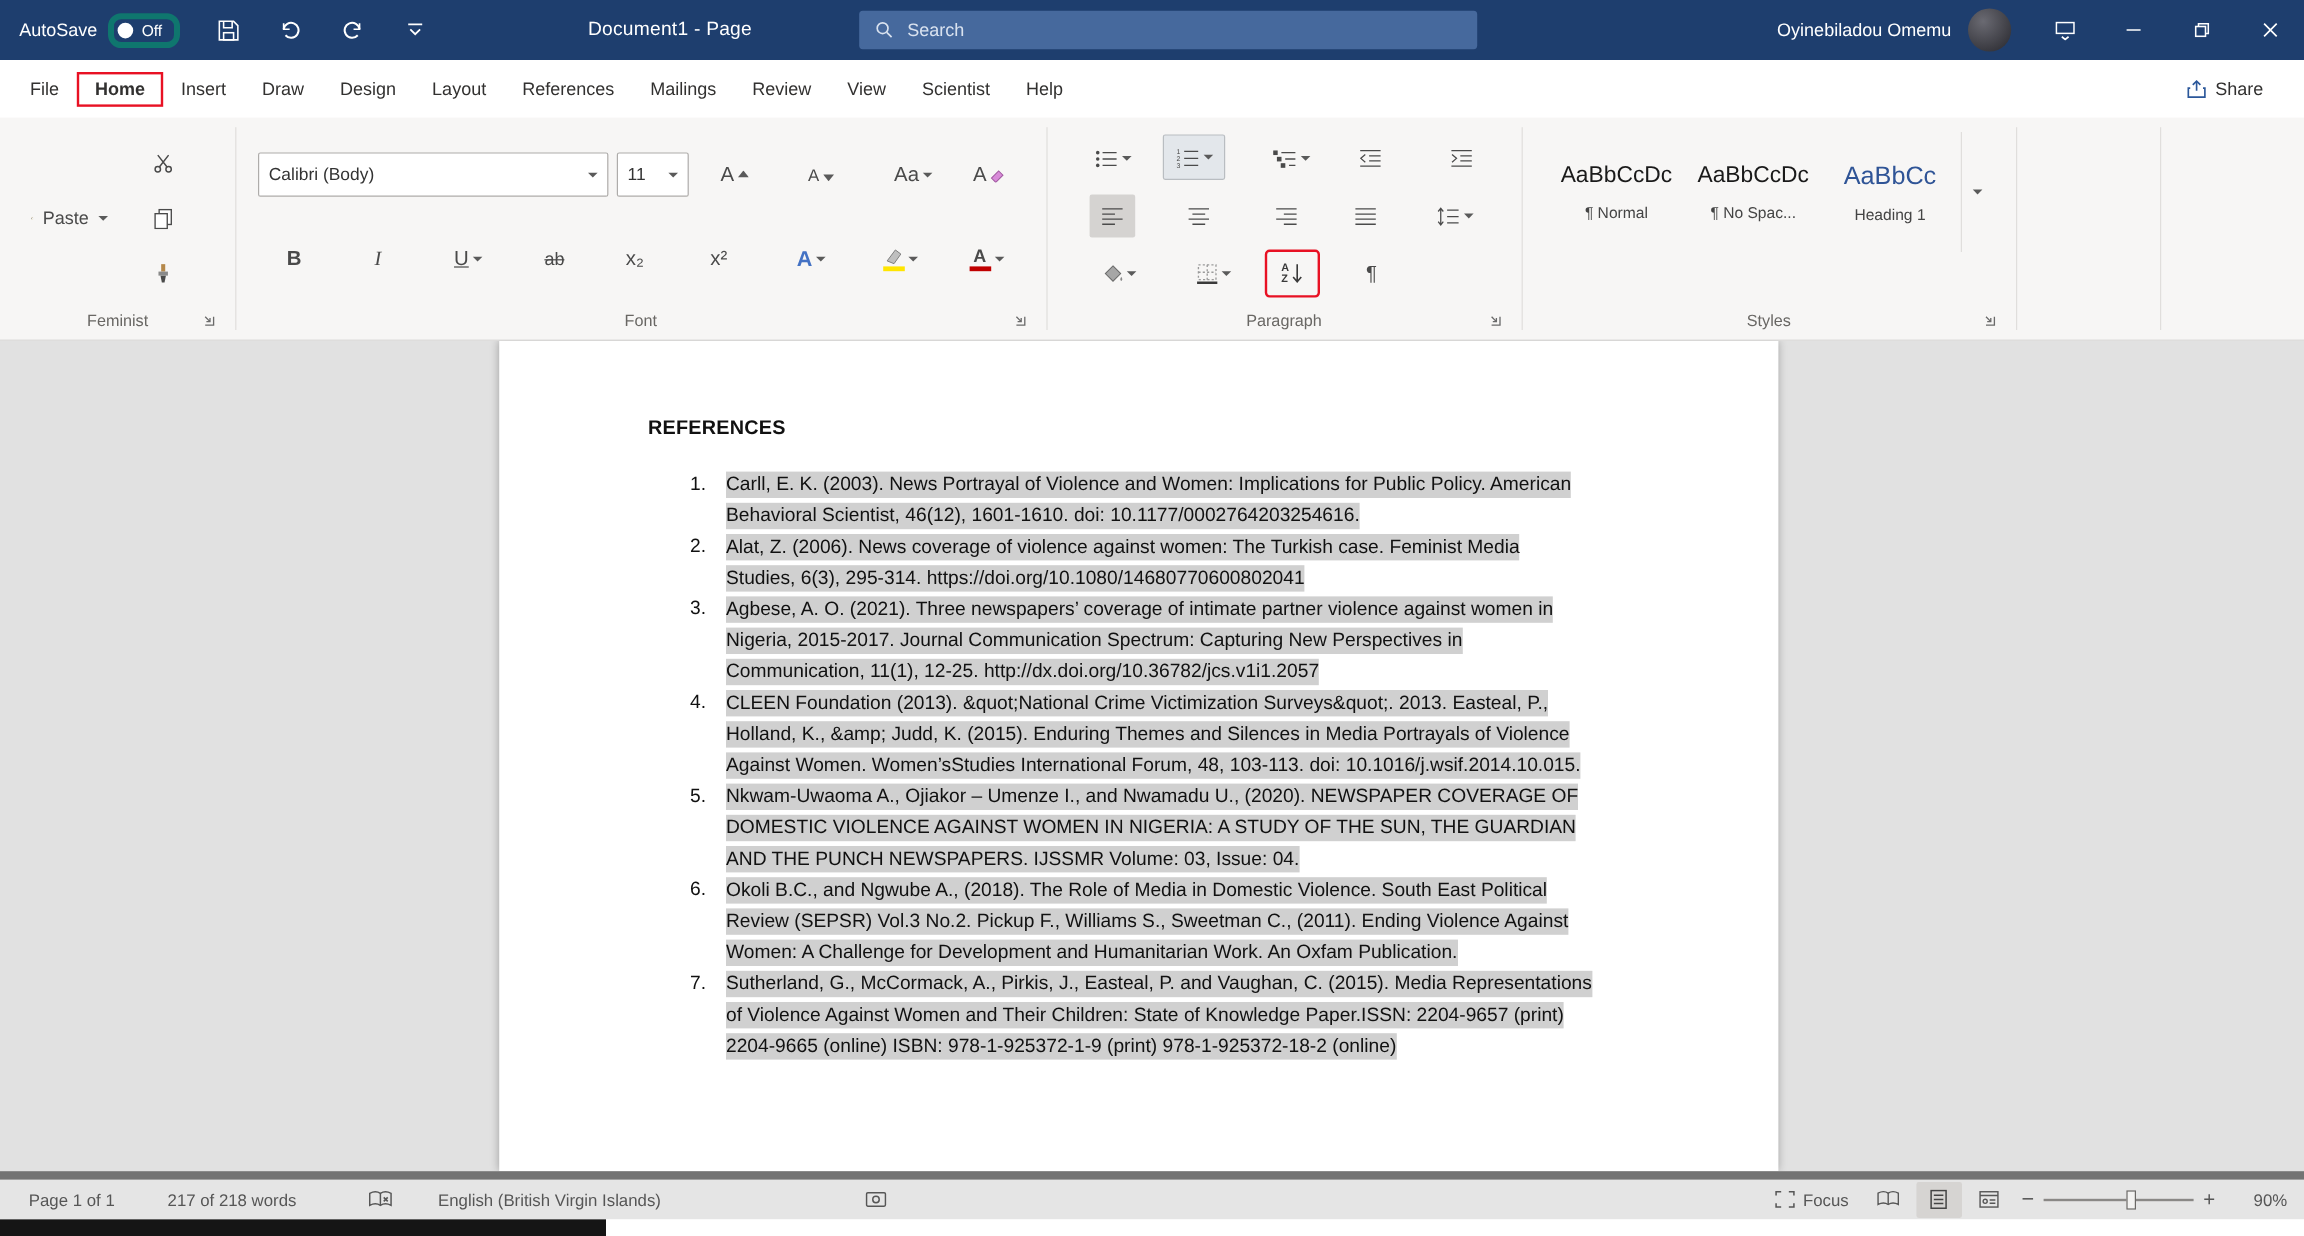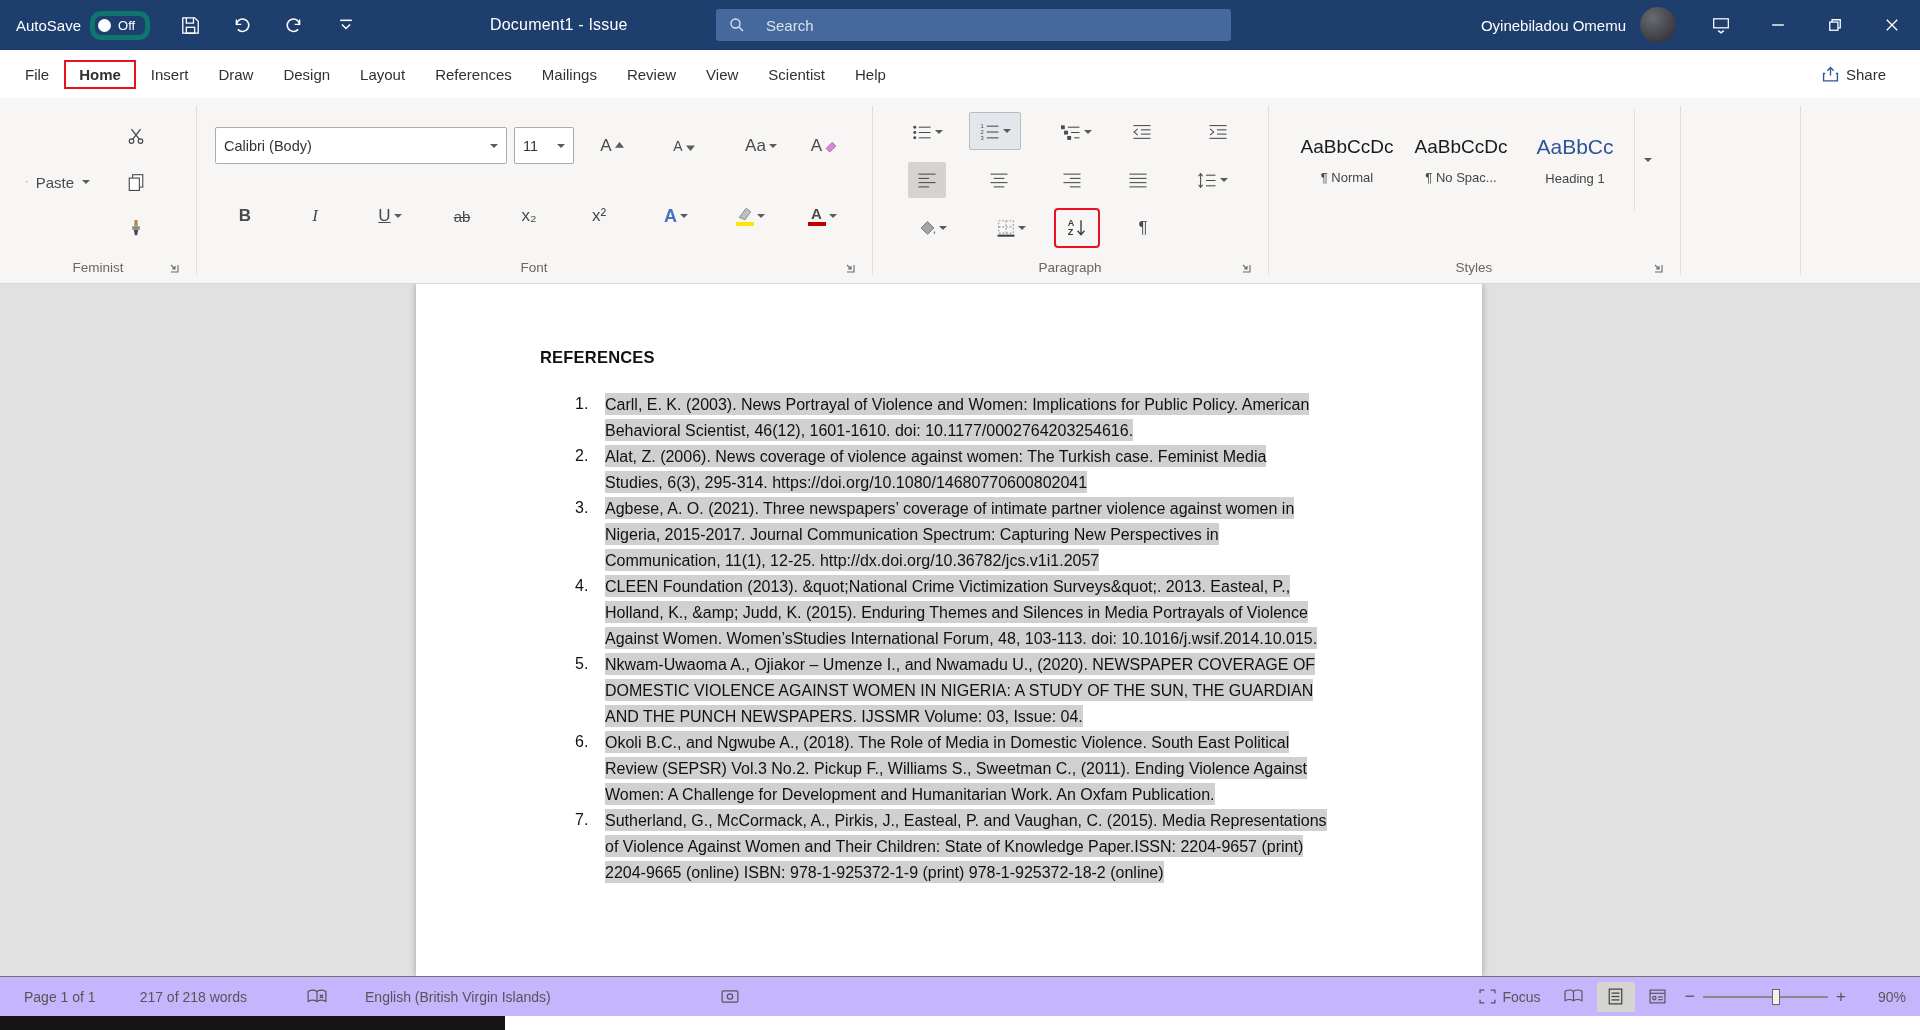--- a/index.html
+++ b/index.html
@@ -7,21 +7,21 @@
   .app { position:relative; width:1920px; height:1030px; }
 
   
   .titlebar { position:relative; height:50px; background:#1e3e6e; color:#fff; display:flex; align-items:center; font-size:15px; }
   .autosave { display:flex; align-items:center; gap:9px; padding:0 14px 0 16px; }
   .toggle-pill { display:flex; align-items:center; gap:7px; border:5px solid #0f766e; border-radius:11px; padding:2px 10px 2px 3px; font-size:13px; }
   .toggle-knob { width:13px; height:13px; border-radius:50%; background:#fff; }
   .qat { display:flex; align-items:center; }
   .qat-btn { width:52px; height:50px; display:flex; align-items:center; justify-content:center; }
   .doc-title { position:absolute; left:490px; top:0; height:50px; display:flex; align-items:center; font-size:16px; letter-spacing:.2px; }
-  .search-pill { position:absolute; left:716px; top:9px; width:515px; height:32px; background:#46699d; border-radius:3px; display:flex; align-items:center; gap:21px; padding:0 13px; color:#d9e2ef; font-size:15px; }
+  .search-pill { position:absolute; left:716px; top:9px; width:515px; height:32px; background:#46699d; border-radius:3px; display:flex; align-items:center; gap:11px; padding:0 13px; color:#d9e2ef; font-size:15px; }
   .tb-right { margin-left:auto; display:flex; align-items:center; height:50px; }
   .user-name { font-size:15px; margin-right:14px; }
   .avatar { width:36px; height:36px; border-radius:50%; background:radial-gradient(circle at 35% 30%, #6a6a72, #26262c); margin-right:16px; }
   .win-btn { width:57px; height:50px; display:flex; align-items:center; justify-content:center; }
 
   
   .tabs-row { position:relative; height:48px; background:#fff; display:flex; align-items:center; padding-left:10px; }
   .tab { padding:6px 15px; font-size:15px; color:#323130; }
   .tab--boxed { border:2px solid #e81123; padding:4px 13px; font-weight:bold; }
   .share-btn { position:absolute; right:34px; top:0; height:48px; display:flex; align-items:center; gap:7px; font-size:15px; color:#323130; }
@@ -71,21 +71,21 @@
   .page { position:absolute; left:416px; top:0; width:1066px; height:692px; background:#fff; box-shadow:0 0 7px rgba(0,0,0,.3); }
   .page-content { padding:64px 150px 0 124px; font-size:16px; color:#111; }
   .doc-heading { font-weight:bold; font-size:16.5px; margin-bottom:24px; letter-spacing:.2px; }
   .ref-list { margin-left:35px; }
   .ref-item { display:flex; line-height:26px; }
   .ref-num { width:30px; flex-shrink:0; }
   .ref-text { width:722px; }
   .ref-text span { background:#d0d0d0; padding:2.5px 0; -webkit-box-decoration-break:clone; box-decoration-break:clone; }
 
   
-  .statusbar { position:relative; height:40px; background:#c4b5fd; border-top:1px solid #737373; display:flex; align-items:center; font-size:14px; color:#565656; padding:0 14px; }
+  .statusbar { position:relative; height:40px; background:#e5e5e5; border-top:7px solid #737373; display:flex; align-items:center; font-size:14px; color:#565656; padding:0 14px; }
   .sb-item { display:flex; align-items:center; gap:6px; padding:0 10px; }
   .sb-right { margin-left:auto; display:flex; align-items:center; gap:4px; }
   .view-btn { width:38px; height:30px; display:flex; align-items:center; justify-content:center; border-radius:2px; }
   .view-btn--sel { background:#d6d4d2; }
   .zoom-track { position:relative; width:125px; height:30px; display:flex; align-items:center; }
   .zoom-line { position:absolute; left:0; right:0; top:14px; height:2px; background:#8a8886; }
   .zoom-knob { position:absolute; left:55%; top:7px; width:8px; height:16px; background:#f3f2f1; border:1px solid #6a6866; }
   .zoom-pct { width:46px; text-align:right; margin-left:6px; }
 
   .bottom-strip { height:14px; background:#ffffff; display:flex; }
@@ -124,21 +124,21 @@
             <path d="M12.5 3.5 v4 h-4" stroke-width="1.1"></path>
           </svg>
       </span>
       <span class="qat-btn">
         <svg width="14" height="12" viewBox="0 0 12 10" fill="none" stroke="#fff" stroke-width="1.3">
             <path d="M1 1 h10"></path>
             <path d="M2.5 4.5 l3.5 3.5 3.5 -3.5"></path>
           </svg>
       </span>
     </div>
-    <div class="doc-title">Document1  -  Issue</div>
+    <div class="doc-title">Document1  -  Page</div>
     <div class="search-pill">
       <svg width="16" height="16" viewBox="0 0 16 16" fill="none" stroke="#d9e2ef" stroke-width="1.4">
           <circle cx="6.5" cy="6.5" r="4.5"></circle>
           <path d="M10 10 l4 4"></path>
         </svg>
       <span>Search</span>
     </div>
     <div class="tb-right">
       <span class="user-name">Oyinebiladou Omemu</span>
       <span class="avatar"></span>

